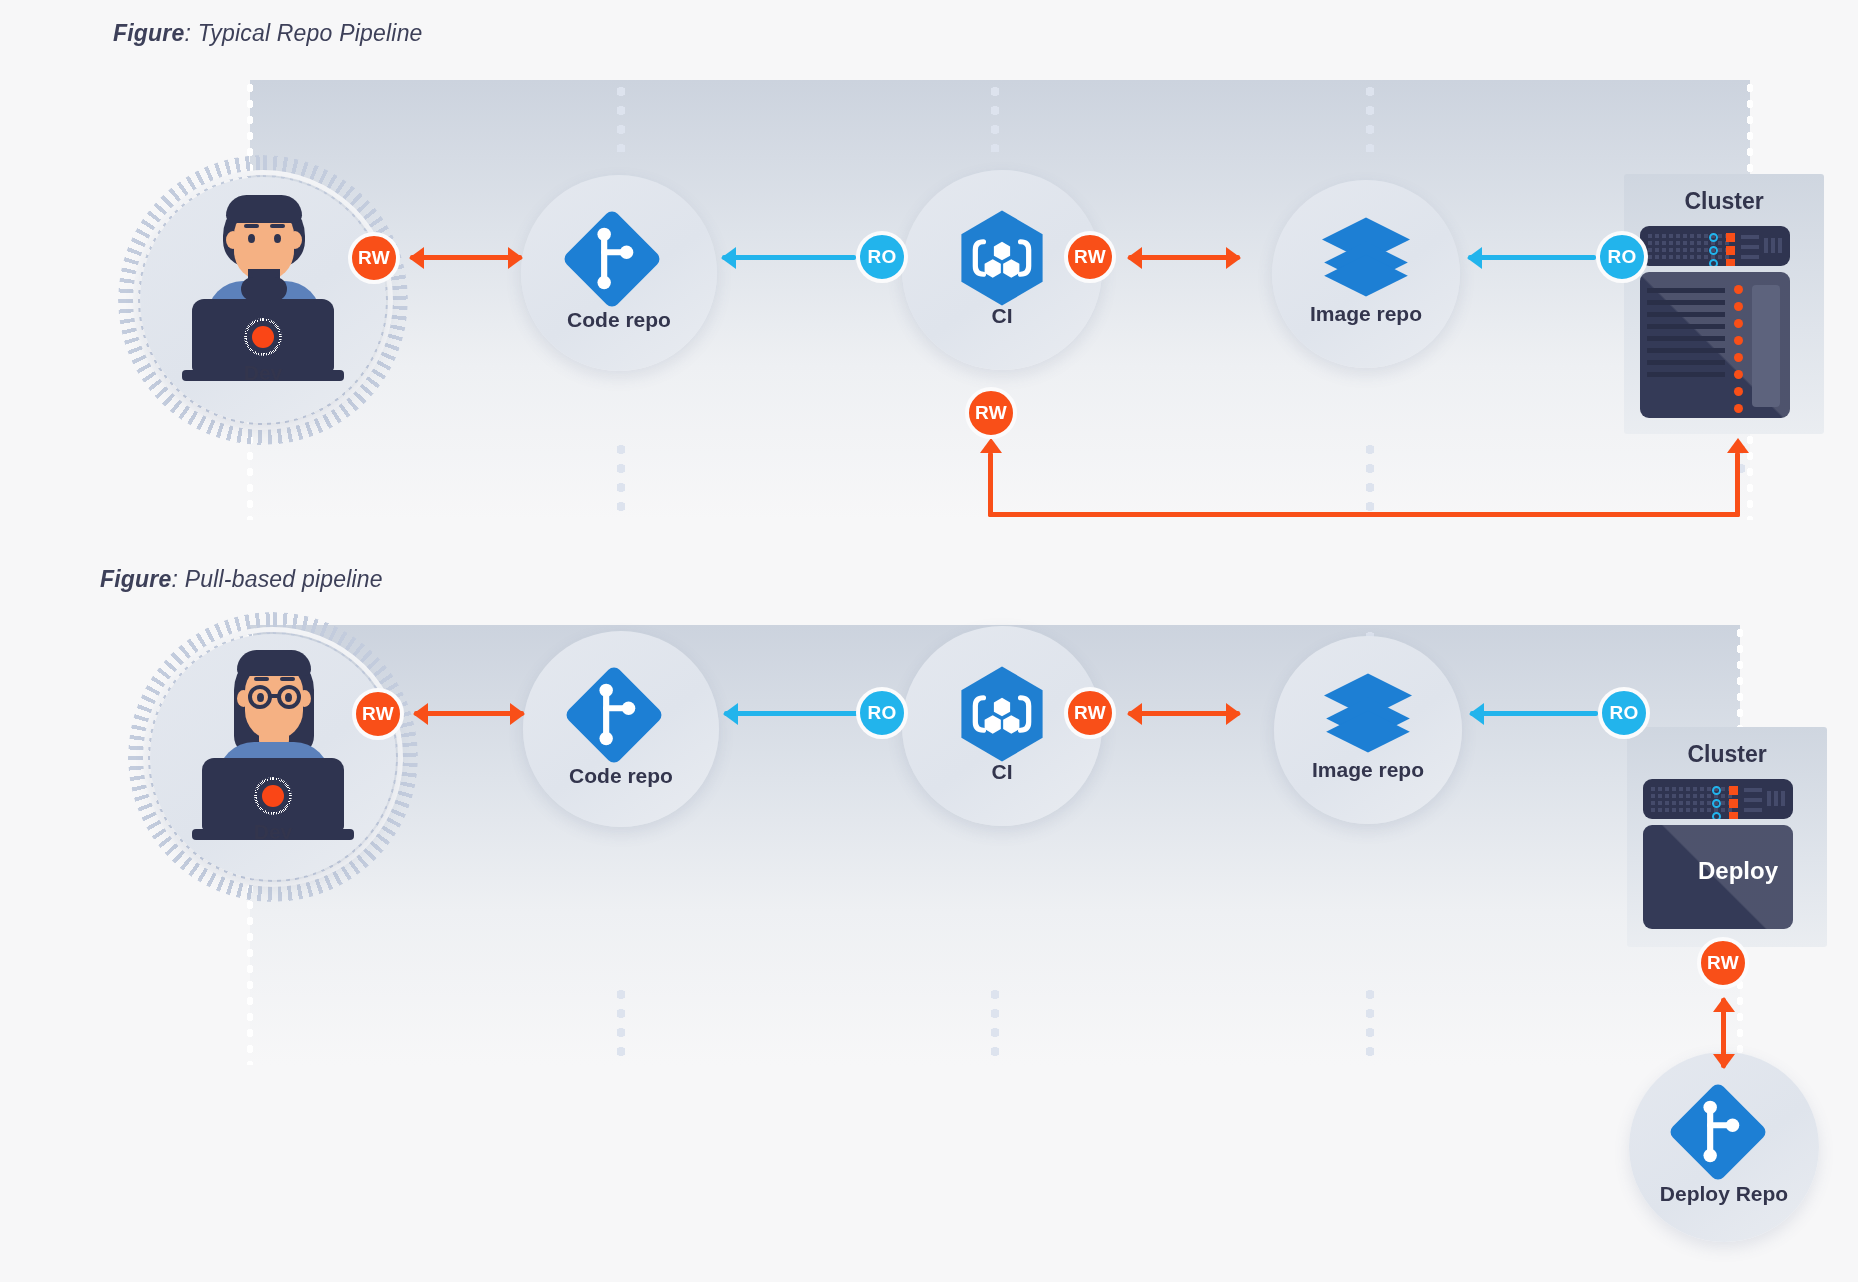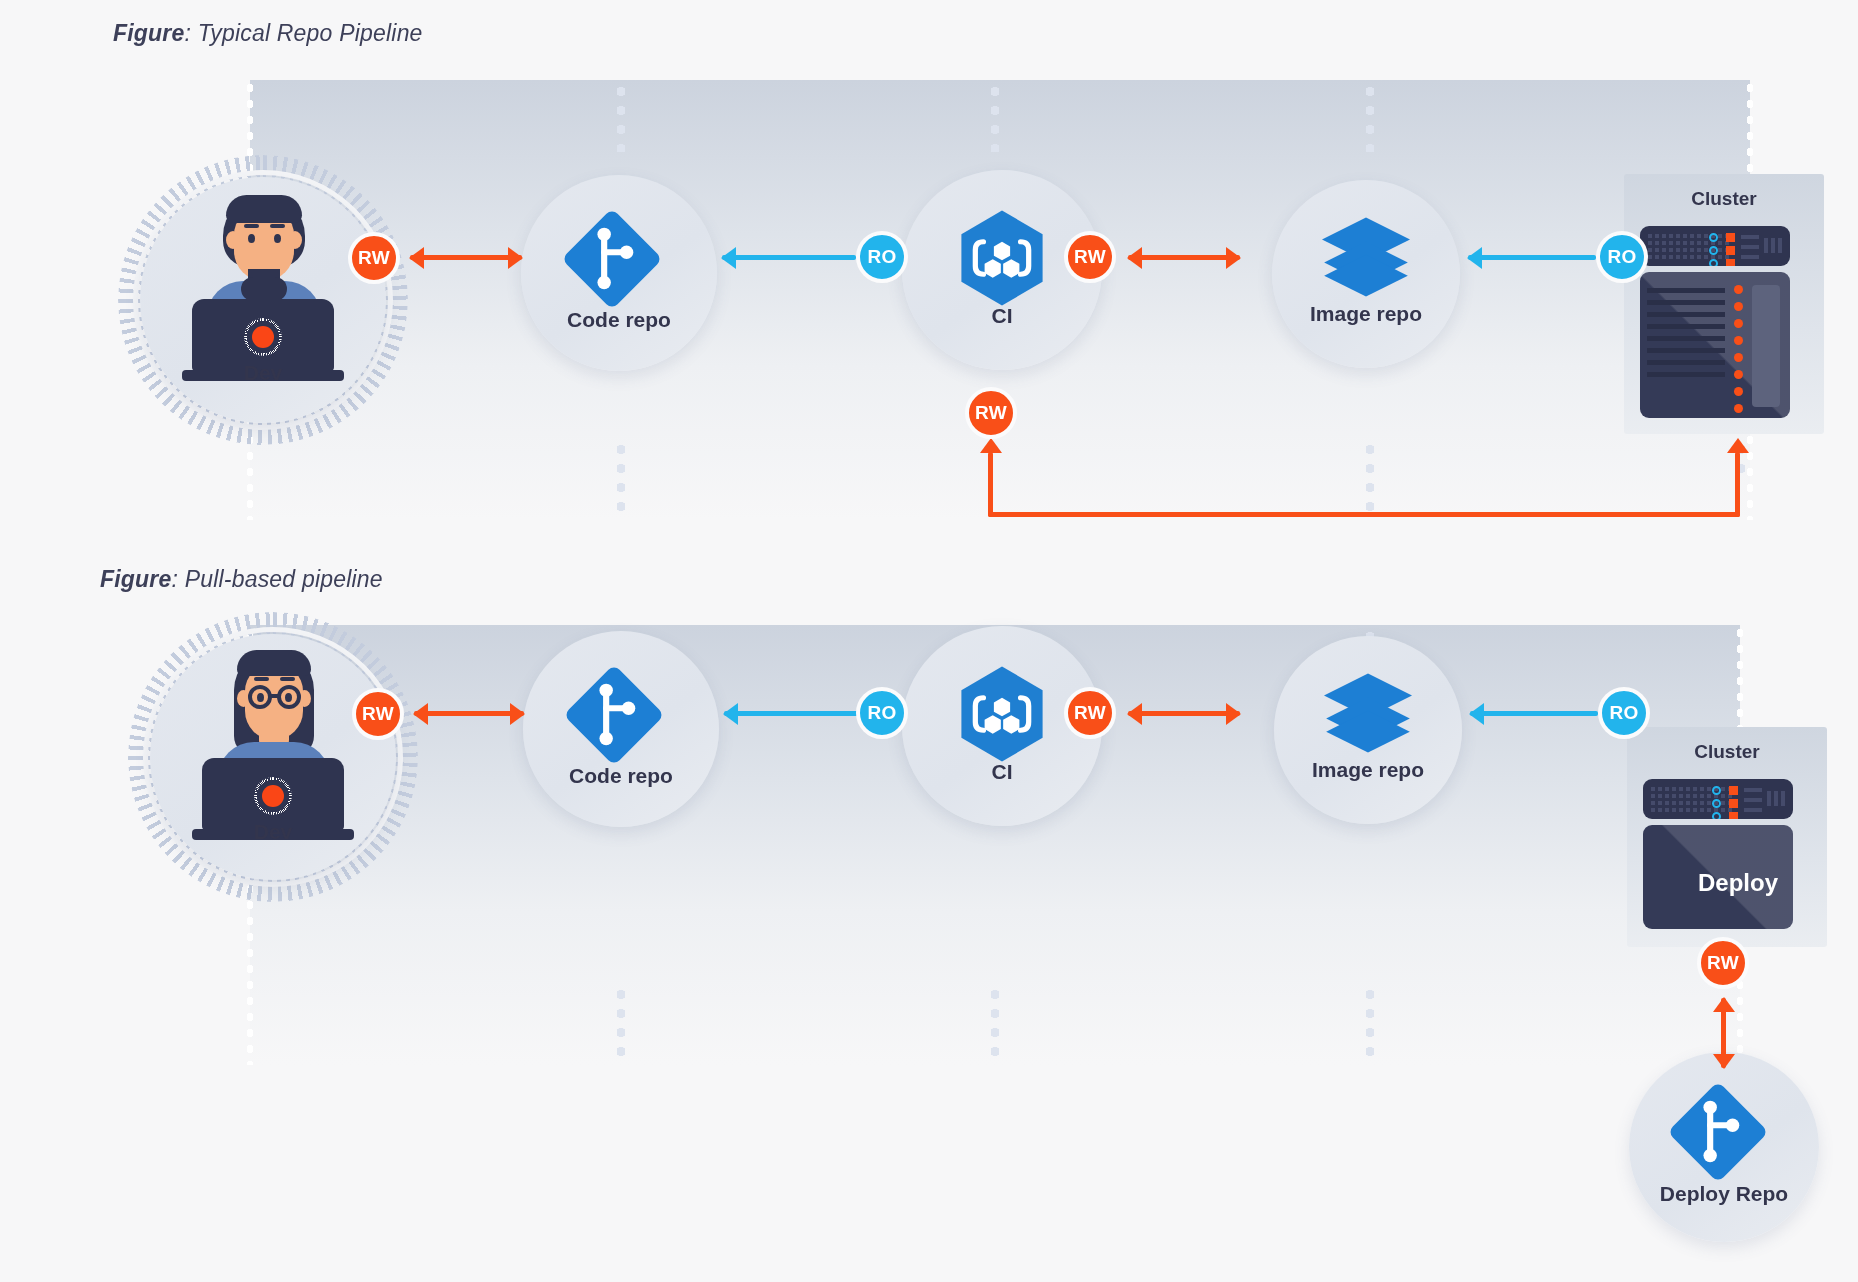--- a/index.html
+++ b/index.html
@@ -99,21 +99,21 @@
   .loop .tip{position:absolute;width:0;height:0;border-left:11px solid transparent;border-right:11px solid transparent;border-bottom:15px solid #f94f18;}
 
   
   .cluster{
     position:absolute;
     background:linear-gradient(to bottom,#cfd6e0 0%,#dfe4eb 60%,#eaedf1 100%);
     border-radius:3px;
   }
   .cluster-title{
     position:absolute;left:0;right:0;text-align:center;
-    font-size:19px;font-weight:bold;color:#33354d;
+    font-size:23px;font-weight:bold;color:#33354d;
   }
   .rack{
     position:absolute;background:#2f3450;border-radius:9px;
     overflow:hidden;
   }
   .rack-dots{position:absolute;display:grid;gap:3px 3px;}
   .rack-dots i{width:4px;height:4px;background:#454b6b;display:block;}
   .rack-col{position:absolute;display:flex;flex-direction:column;gap:5px;}
   .rack-col span{display:block;}
   .ring{width:9px;height:9px;border-radius:50%;border:2px solid #22b4ec;box-sizing:border-box;}
@@ -565,21 +565,21 @@
         <span class="dash"></span>
     </div>
     <div class="bars" style="left:124px;top:12px;">
       <i></i>
         <i></i>
         <i></i>
     </div>
   </div>
   <div class="body-unit" style="left:16px;top:98px;width:150px;height:104px;">
     <div class="sheen"></div>
-    <div class="deploy-text" style="top:44px;padding-left:40px;">Deploy</div>
+    <div class="deploy-text" style="top:32px;padding-left:40px;">Deploy</div>
   </div>
 </div>
 
 <div class="badge rw" style="left:1697px;top:937px;width:52px;height:52px;font-size:19px;">
   <span>RW</span>
 </div>
 
 <div class="arrow-v" style="left:1721px;top:998px;height:70px;">
   <div class="shaft" style="background:#f94f18;"></div>
   <div class="head up" style="border-bottom-color:#f94f18;"></div>

